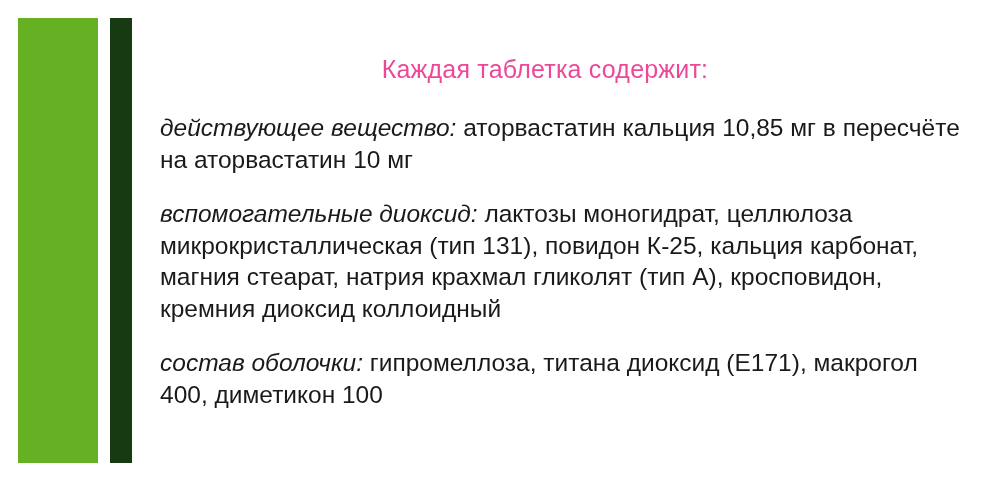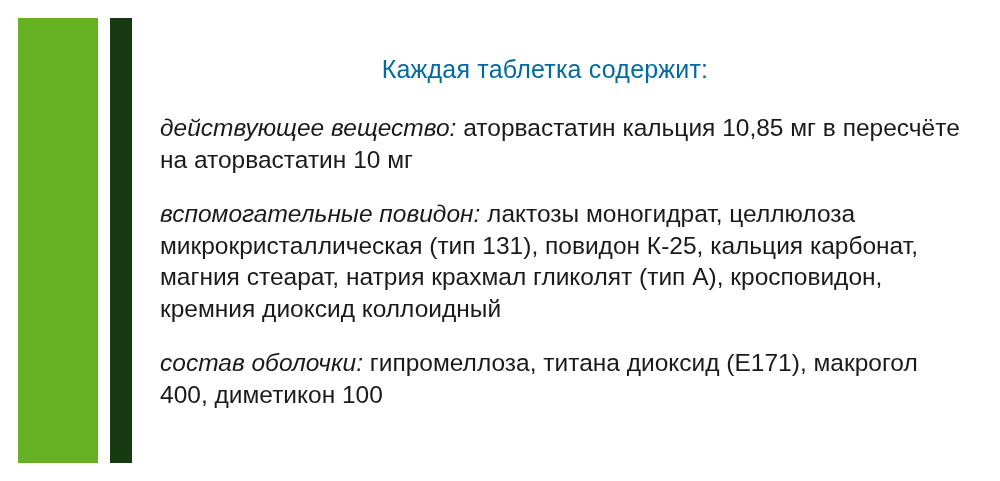--- a/index.html
+++ b/index.html
@@ -60,21 +60,21 @@
   }
   .content {
     position: absolute;
     left: 160px;
     top: 55px;
     width: 800px;
   }
   .headline {
     text-align: center;
     font-size: 25px;
-    color: #0369a1;
+    color: #ec4899;
     margin: 0 0 28px 0;
     padding-right: 30px;
     letter-spacing: 0.2px;
   }
   .para {
     font-size: 24.5px;
     line-height: 1.30;
     color: #1a1a1a;
     margin: 0 0 22px 0;
     max-width: 800px;
@@ -100,21 +100,21 @@
 
   <div class="content">
 
     <div class="headline">Каждая таблетка содержит:</div>
 
     <p class="para">
       <span class="lbl">действующее вещество:</span><span> аторвастатин кальция 10,85 мг в пересчёте на аторвастатин 10 мг</span>
     </p>
 
     <p class="para">
-      <span class="lbl">вспомогательные повидон:</span><span> лактозы моногидрат, целлюлоза микрокристаллическая (тип 131), повидон К-25, кальция карбонат, магния стеарат, натрия крахмал гликолят (тип А), кросповидон, кремния диоксид коллоидный</span>
+      <span class="lbl">вспомогательные диоксид:</span><span> лактозы моногидрат, целлюлоза микрокристаллическая (тип 131), повидон К-25, кальция карбонат, магния стеарат, натрия крахмал гликолят (тип А), кросповидон, кремния диоксид коллоидный</span>
     </p>
 
     <p class="para">
       <span class="lbl">состав оболочки:</span><span> гипромеллоза, титана диоксид (Е171), макрогол 400, диметикон 100</span>
     </p>
 
   </div>
 </div>
 
 </body></html>

